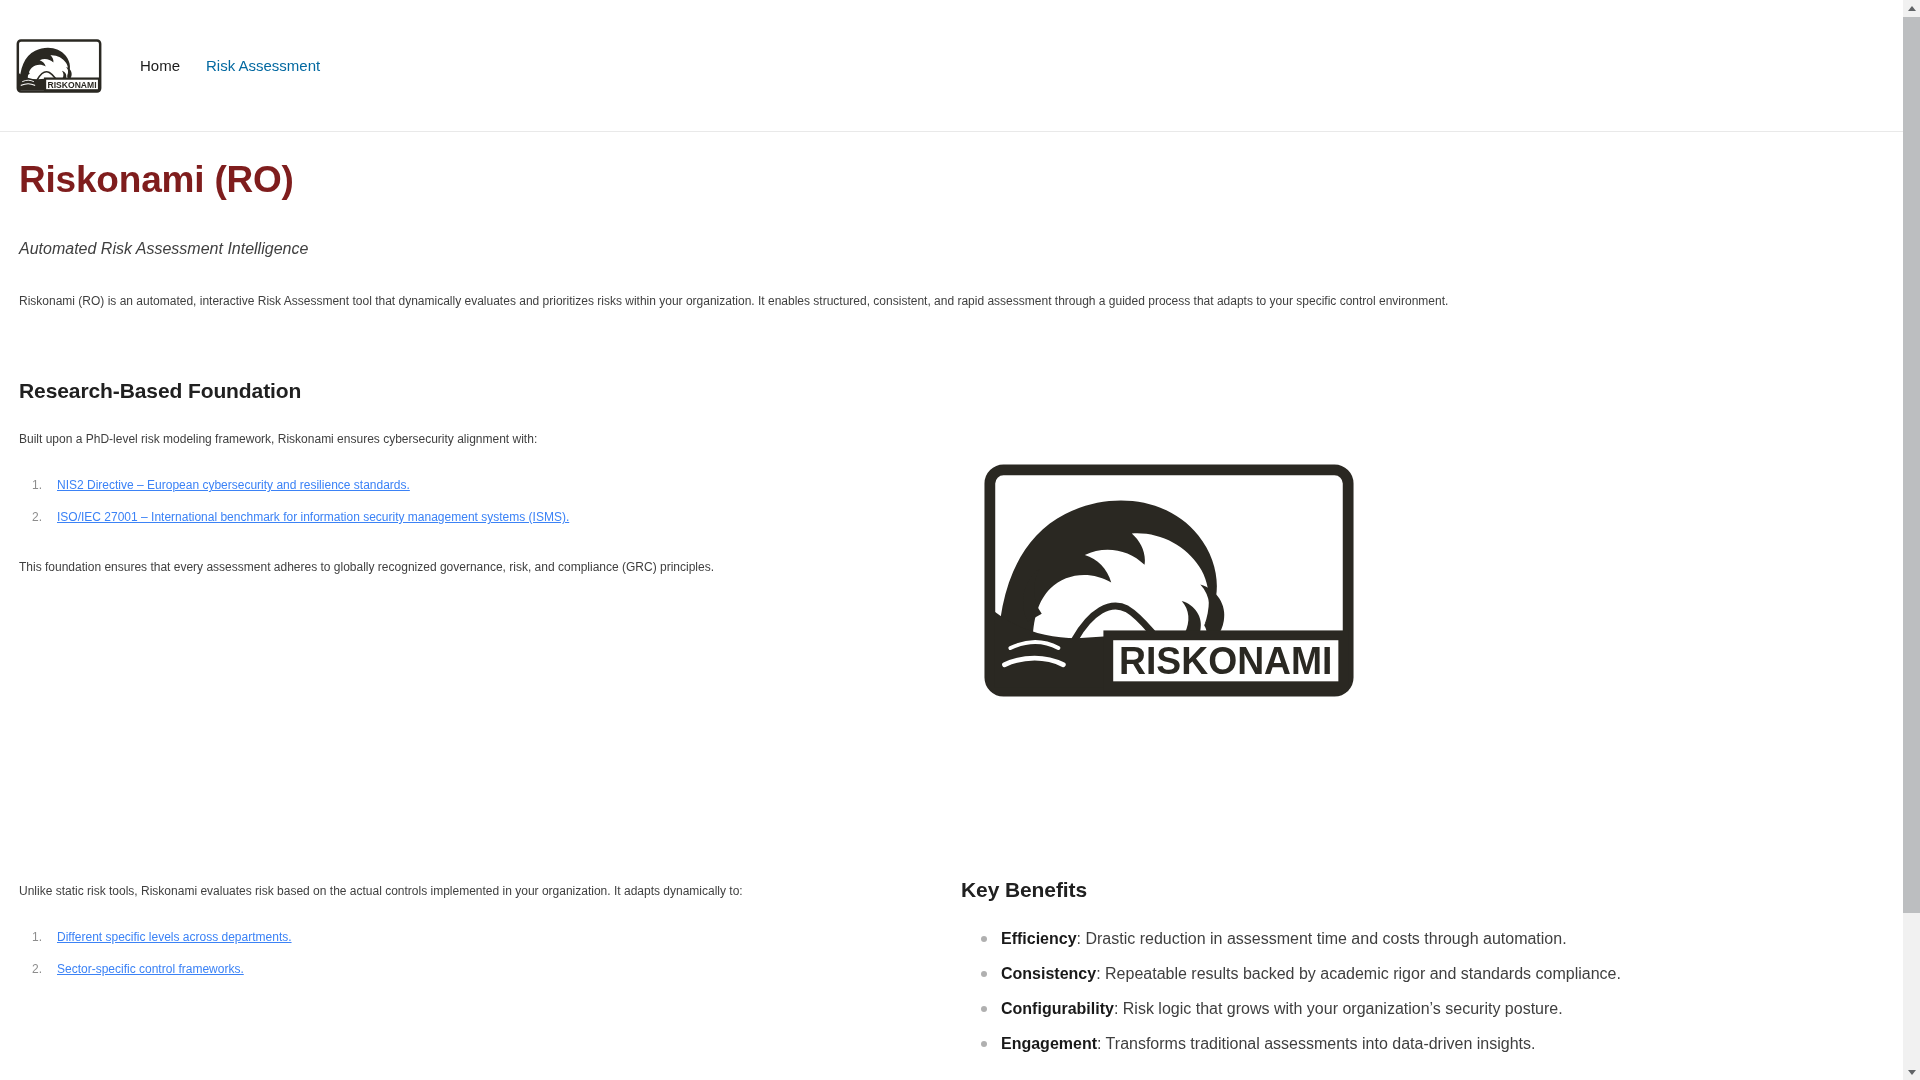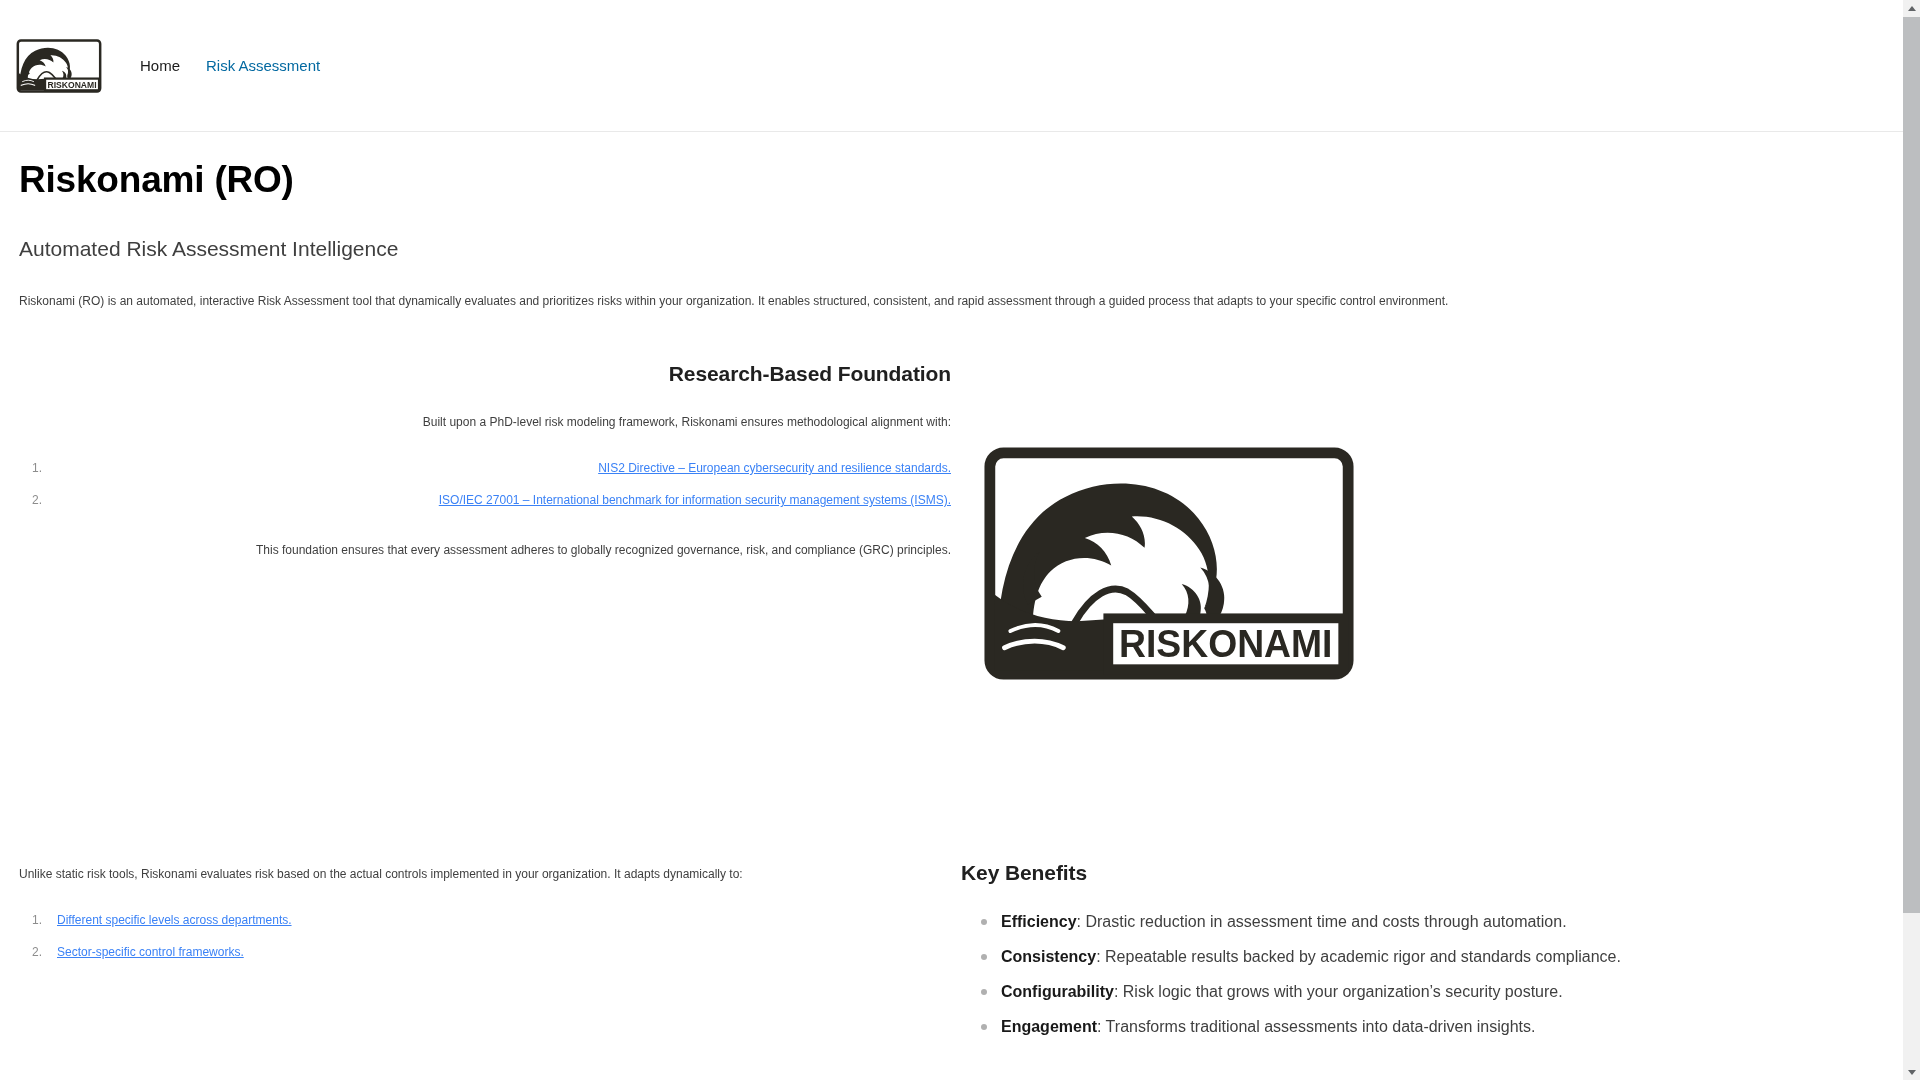--- a/index.html
+++ b/index.html
@@ -22,33 +22,33 @@
   .logo-link { display:block; line-height:0; }
   .logo-sm { width:86px; height:54px; display:block; }
   nav { display:flex; align-items:center; margin-left:38px; gap:26px; }
   .nav-link { font-size:15px; color:#0369a1; text-decoration:none; cursor:pointer; }
   .nav-link.active { font-weight:normal; color:#1c1c1c; }
 
   
   main { padding:0 20px 0 19px; }
   h1 {
     font-size:37px; line-height:42px; font-weight:bold;
-    color:#000000; margin:27px 0 0 0; letter-spacing:-0.2px;
-  }
-  .subtitle { font-size:21px; line-height:27px; margin:34px 0 0 0; color:#3f3f3f; }
+    color:#7f1d1d; margin:27px 0 0 0; letter-spacing:-0.2px;
+  }
+  .subtitle { font-size:16px; line-height:27px; margin:34px 0 0 0; color:#3f3f3f;font-style:italic; }
   .body-text { font-size:12px; line-height:27px; color:#3f3f3f; margin:0; }
   .intro { margin-top:26px; }
 
   h2 {
     font-size:21px; line-height:23px; font-weight:bold;
     color:#202020; margin:0 0 24px 0; letter-spacing:-0.1px;
   }
 
   .research-grid {
-    display:grid; grid-template-columns:1fr 1fr; margin-top:47px;text-align:right;
+    display:grid; grid-template-columns:1fr 1fr; margin-top:64px;
   }
   .image-col { padding-top:84px; }
   .logo-lg { width:372px; height:235px; display:block; margin-left:32px; }
 
   .lead { margin-bottom:0; }
   ol.num-list {
     list-style:none; margin:19px 0 23px 0; padding:0;
     counter-reset:n;
   }
   ol.num-list li {
@@ -145,21 +145,21 @@
 
   <main>
 
     <h1>Riskonami (RO)</h1>
     <p class="subtitle">Automated Risk Assessment Intelligence</p>
     <p class="body-text intro">Riskonami (RO) is an automated, interactive Risk Assessment tool that dynamically evaluates and prioritizes risks within your organization. It enables structured, consistent, and rapid assessment through a guided process that adapts to your specific control environment.</p>
 
     <section class="research-grid">
       <div>
         <h2>Research-Based Foundation</h2>
-        <p class="body-text lead">Built upon a PhD-level risk modeling framework, Riskonami ensures methodological alignment with:</p>
+        <p class="body-text lead">Built upon a PhD-level risk modeling framework, Riskonami ensures cybersecurity alignment with:</p>
         <ol class="num-list">
           <li>NIS2 Directive – European cybersecurity and resilience standards.</li>
           <li>ISO/IEC 27001 – International benchmark for information security management systems (ISMS).</li>
         </ol>
         <p class="body-text">This foundation ensures that every assessment adheres to globally recognized governance, risk, and compliance (GRC) principles.</p>
       </div>
       <div class="image-col">
         <svg class="logo-lg" viewBox="0 0 380 240">
             <use href="#riskonami-logo"></use>
           </svg>

